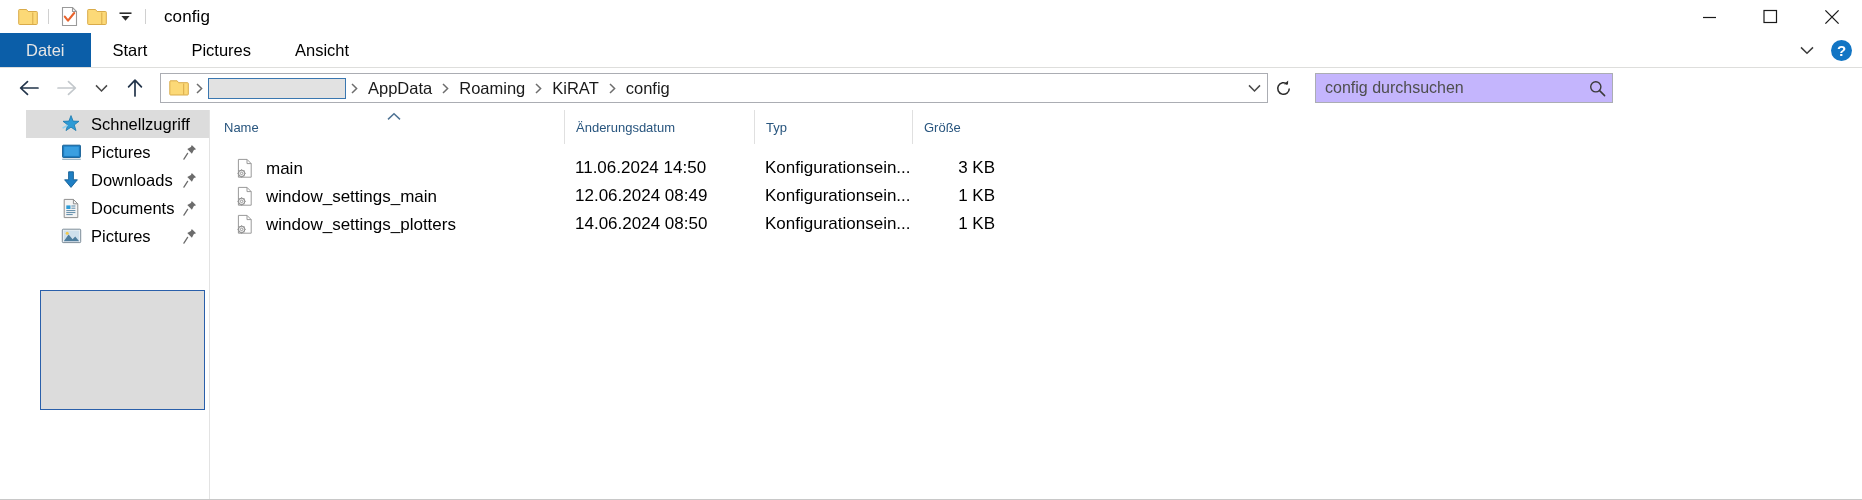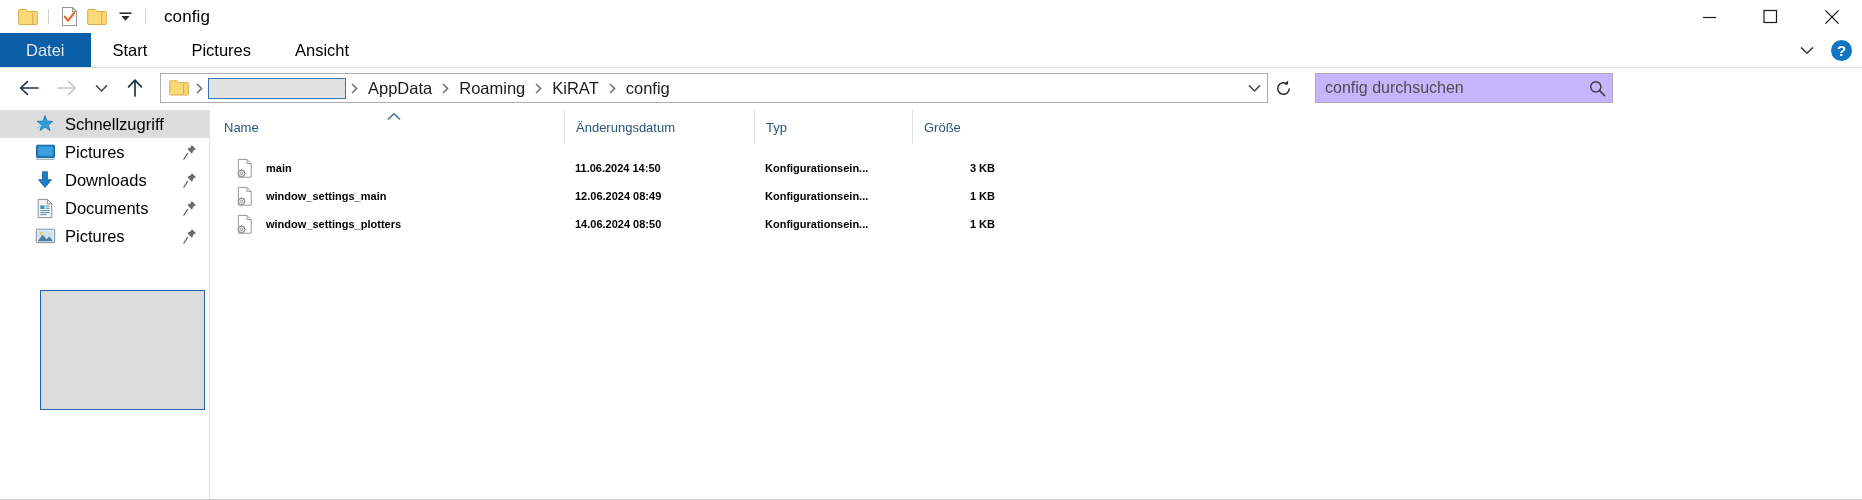--- a/index.html
+++ b/index.html
@@ -241,20 +241,21 @@
     position: relative;
     flex: 0 0 210px;
   }
   .nav-item {
     display: flex;
     align-items: center;
     height: 28px;
     padding-left: 34px;
     position: relative;
     box-sizing: border-box;
+    margin-left: 26px;
   }
   .nav-item.selected {
     background: #dcdcdc;
   }
   .nav-icon {
     width: 22px; height: 22px;
     display: flex;
     align-items: center;
     justify-content: center;
     flex: 0 0 22px;
@@ -321,28 +322,27 @@
   .col-type { width: 158px; }
   .col-size { width: 100px; }
 
   .file-row {
     display: flex;
     align-items: center;
     height: 28px;
     padding-left: 14px;
   }
   .cell {
-    font-size: 11px;
+    font-size: 17px;
     color: #000000;
     display: flex;
-    align-items: center;
+    align-items: flex-end;
     box-sizing: border-box;
     white-space: nowrap;
     overflow: hidden;
-    font-weight: bold;
   }
   .cell.name { width: 340px; padding-left: 10px; }
   .cell.date { width: 190px; padding-left: 11px; }
   .cell.type { width: 158px; padding-left: 11px; }
   .cell.size { width: 100px; padding-left: 11px; justify-content: flex-end; padding-right: 17px; }
   .file-icon {
     width: 22px; height: 22px;
     display: flex;
     align-items: center;
     justify-content: center;

